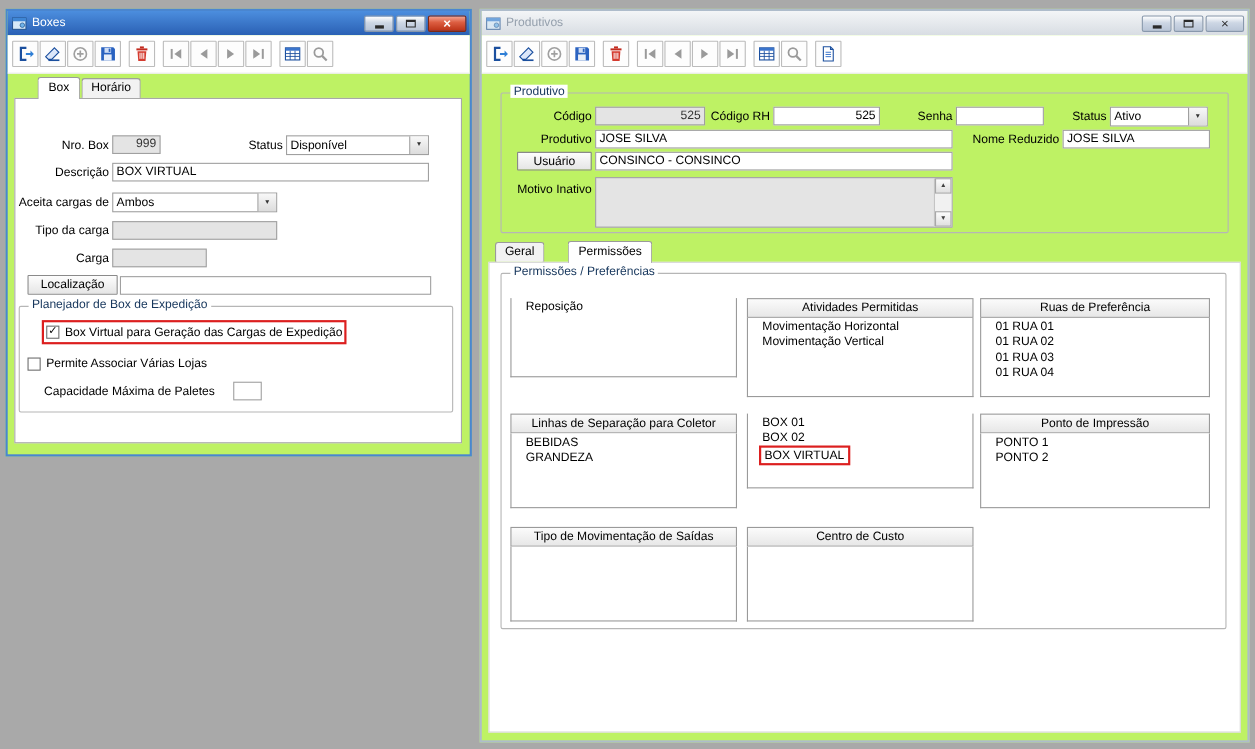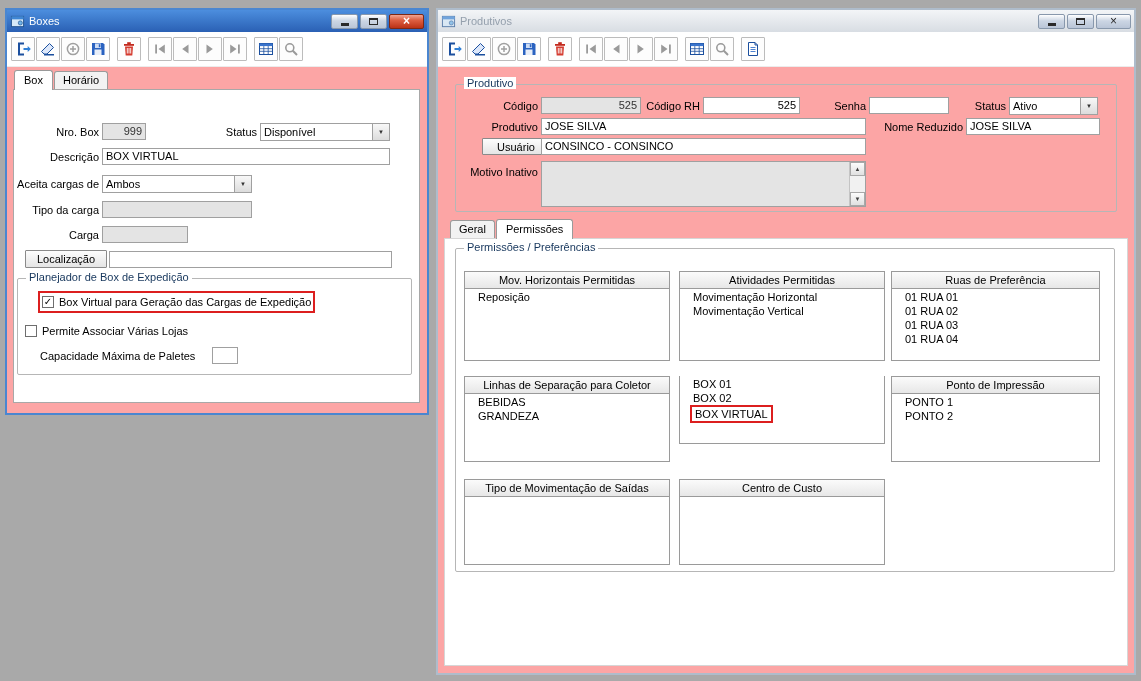--- a/index.html
+++ b/index.html
@@ -1,21 +1,21 @@
 <!DOCTYPE html>
 <html><head>
 <meta charset="utf-8">
 <style>
   html,body{margin:0;padding:0;}
   body{
     width:1141px;height:681px;position:relative;overflow:hidden;
     background:#a9a9a9;
     font-family:"Liberation Sans",sans-serif;font-size:11px;color:#000;
   }
-  .window{position:absolute;background:#fca5a5;box-sizing:border-box;}
+  .window{position:absolute;background:#bef264;box-sizing:border-box;}
   .window.active{border:2px solid #4a86d0;}
   .window.inactive{border:2px solid #aebccb;}
 
   .titlebar{height:22px;display:flex;align-items:center;padding:0 3px;gap:4px;}
   .titlebar.tb-active{background:linear-gradient(180deg,#4c8ede 0%,#2a60b4 100%);color:#fff;}
   .titlebar.tb-inactive{background:linear-gradient(180deg,#f3f5f7 0%,#d8dde3 100%);color:#95a0ad;}
   .title-icon{width:15px;height:15px;display:inline-flex;flex:none;}
   .title-icon svg{width:15px;height:15px;}
   .tb-inactive .title-icon{opacity:.7;}
   .title-text{font-size:11px;white-space:nowrap;}
@@ -30,21 +30,21 @@
 
   .toolbar{height:30px;display:flex;align-items:center;padding:2px 4px;background:#fff;border-bottom:1px solid #ececec;}
   .tool-btn{width:24px;height:24px;border:1px solid #bcbcbc;border-radius:1px;background:#fdfdfd;
     display:flex;align-items:center;justify-content:center;margin-right:1px;box-sizing:border-box;}
   .tool-btn svg{width:16px;height:16px;}
   .tgap{margin-left:6px;}
 
   .tabs-row{position:absolute;display:flex;align-items:flex-end;z-index:2;}
   .tab{display:inline-block;padding:2px 8px 3px;border:1px solid #9a9a9a;border-bottom:none;
     border-radius:3px 3px 0 0;background:#f2f2f2;margin-right:1px;white-space:nowrap;}
-  .tab.selected{background:#fff;padding:3px 9px 4px;margin-bottom:-1px;position:relative;z-index:3;}
+  .tab.selected{background:#fff;padding:3px 9px 4px;margin-bottom:-1px;position:relative;z-index:3;margin-left:20px;}
 
   .tabpage{position:absolute;border:1px solid #a8a8a8;background:#fff;box-sizing:border-box;z-index:1;}
   .tabpage.faint{border-color:#d6d6d6;}
 
   .lbl{position:absolute;white-space:nowrap;box-sizing:border-box;}
   .lbl.r{text-align:right;}
 
   .tfield{position:absolute;height:17px;border:1px solid #a0a0a0;background:#fff;
     line-height:15px;padding:0 3px;white-space:nowrap;overflow:hidden;box-sizing:border-box;}
   .tfield.disabled{background:#e4e4e4;color:#333;}
@@ -339,21 +339,21 @@
     <span class="combo" style="left:553px;top:12px;width:89px;">
       <span class="cval">Ativo</span>
       <span class="cbtn">▼</span>
     </span>
 
     <span class="lbl r" style="left:4px;top:36px;width:78px;">Produtivo</span>
     <span class="tfield" style="left:85px;top:33px;width:325px;">JOSE SILVA</span>
     <span class="lbl r" style="left:420px;top:36px;width:87px;">Nome Reduzido</span>
     <span class="tfield" style="left:510px;top:33px;width:134px;">JOSE SILVA</span>
 
-    <span class="sbtn" style="left:26px;top:53px;width:68px;height:17px;">Usuário</span>
+    <span class="sbtn" style="left:14px;top:53px;width:68px;height:17px;">Usuário</span>
     <span class="tfield" style="left:85px;top:53px;width:325px;">CONSINCO - CONSINCO</span>
 
     <span class="lbl r" style="left:4px;top:81px;width:78px;">Motivo Inativo</span>
     <div class="memo" style="left:85px;top:76px;width:325px;height:46px;">
       <div class="memo-scroll">
         <div class="scroll-btn">▲</div>
         <div class="scroll-btn">▼</div>
       </div>
     </div>
   </div>
@@ -361,21 +361,20 @@
   <div class="tabs-row" style="left:12px;top:209px;">
     <span class="tab">Geral</span>
     <span class="tab selected">Permissões</span>
   </div>
   <div class="tabpage faint" style="left:6px;top:228px;width:684px;height:428px;"></div>
 
   <div class="groupbox" style="left:17px;top:238px;width:660px;height:324px;z-index:2;background:#fff;">
     <span class="gtitle">Permissões / Preferências</span>
 
     <div class="panel" style="left:8px;top:22px;width:206px;">
-      <div class="panel-header">Mov. Horizontais Permitidas</div>
       <div class="panel-list" style="height:72px;">
         <div class="list-item">Reposição</div>
       </div>
     </div>
     <div class="panel" style="left:223px;top:22px;width:206px;">
       <div class="panel-header">Atividades Permitidas</div>
       <div class="panel-list" style="height:72px;">
         <div class="list-item">Movimentação Horizontal</div>
         <div class="list-item">Movimentação Vertical</div>
       </div>

